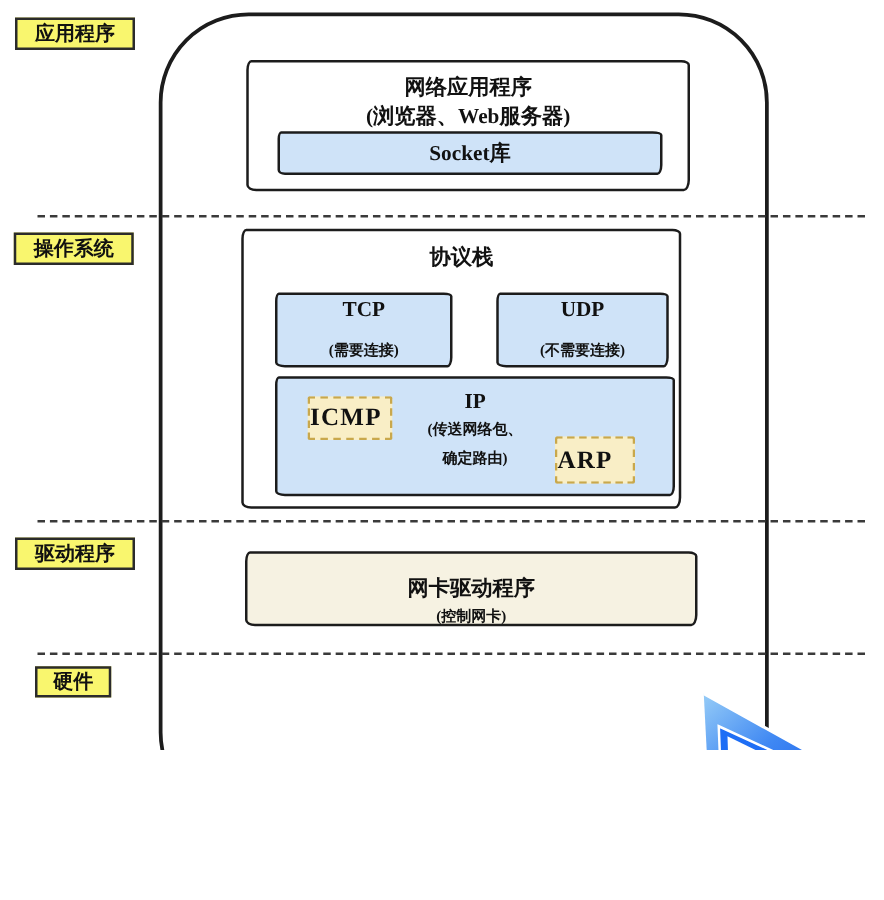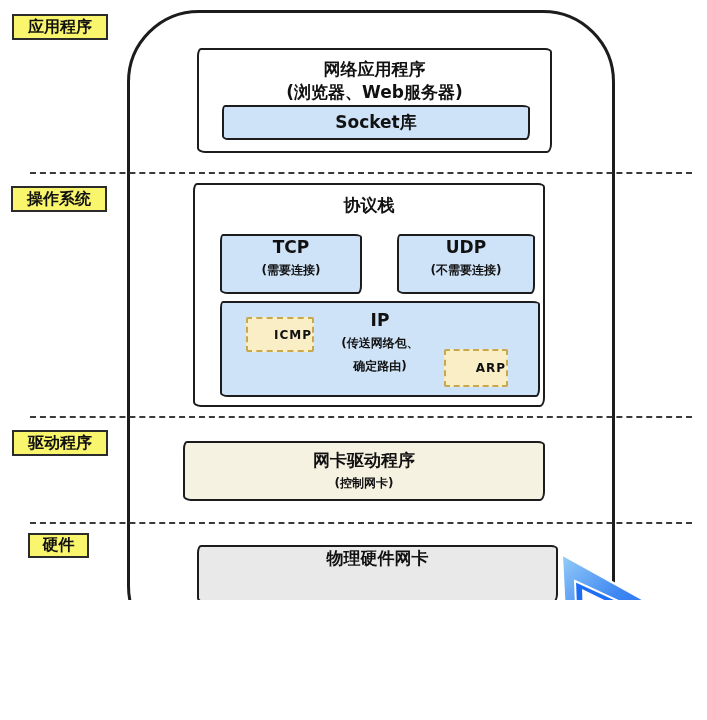--- a/index.html
+++ b/index.html
@@ -19,53 +19,53 @@
   }
   
   .layer-label{
     position:absolute;background:#f9f66e;border:2px solid #2b2b2b;
     font-size:16px;font-weight:600;display:flex;align-items:center;justify-content:center;
     box-sizing:border-box;z-index:3;
   }
   
   .hbox{
     position:absolute;background:#ffffff;border:2.5px solid #1c1c1c;box-sizing:border-box;
-    border-radius:4px 7px 5px 8px / 8px 4px 9px 5px;z-index:2;
+    border-radius:4px 7px 5px 8px / 8px 4px 9px 5px;z-index:2;font-family:Liberation Serif, serif;
   }
   .creambox{background:#f6f2e2;}
   .graybox{background:#e9e9e9;}
   .dashedbox{
     position:absolute;background:#f9eec6;border:2.5px dashed #c9a84c;box-sizing:border-box;
-    display:flex;align-items:center;justify-content:flex-end;
-    font-weight:700;font-size:12px;letter-spacing:1px;border-radius:2px;
+    display:flex;align-items:center;justify-content:flex-start;
+    font-weight:700;font-size:20px;letter-spacing:1px;border-radius:2px;
   }
   .title-line{display:block;text-align:center;font-weight:700;font-size:17px;line-height:23px;}
   .note-line{display:block;text-align:center;font-weight:700;font-size:12px;line-height:23px;}
-  .center-text{display:flex;align-items:center;justify-content:flex-start;flex-direction:column;}
+  .center-text{display:flex;align-items:center;justify-content:space-between;flex-direction:column;}
   
   .app-box{left:197px;top:48px;width:355px;height:105px;padding-top:8px;}
   .socket-bar{
     position:absolute;left:23px;top:55px;width:308px;height:35px;
     background:#cfe3f8;border:2.5px solid #1c1c1c;box-sizing:border-box;
     display:flex;align-items:center;justify-content:center;font-weight:700;font-size:17px;
     border-radius:3px 8px 4px 6px / 6px 3px 8px 4px;
   }
   
   .ps-box{left:193px;top:183px;width:352px;height:224px;padding-top:9px;}
   .tcp-box{position:absolute;left:25px;top:49px;width:142px;height:60px;}
   .udp-box{position:absolute;left:202px;top:49px;width:138px;height:60px;}
   .ip-box{position:absolute;left:25px;top:116px;width:320px;height:96px;padding-top:6px;}
   .icmp-box{left:24px;top:14px;width:68px;height:35px;}
   .arp-box{left:222px;top:46px;width:64px;height:38px;}
   .inner-blue{
     background:#cfe3f8;border:2.5px solid #1c1c1c;box-sizing:border-box;
     border-radius:3px 7px 4px 8px / 7px 3px 8px 4px;
   }
   
-  .driver-box{left:183px;top:441px;width:362px;height:60px;padding-top:6px;}
+  .driver-box{left:196px;top:441px;width:362px;height:60px;padding-top:16px;}
   .hw-box{left:197px;top:545px;width:361px;height:58px;}
   
   .computer-icon{position:absolute;left:545px;top:548px;width:150px;height:172px;z-index:5;}
 </style>
 </head>
 <body>
 
 <div id="page">
 
   <div class="device-outline"></div>
@@ -111,23 +111,20 @@
         <span>ARP</span>
       </div>
     </div>
   </div>
 
   <div class="hbox creambox driver-box">
     <span class="title-line">网卡驱动程序</span>
     <span class="note-line">(控制网卡)</span>
   </div>
 
-  <div class="hbox graybox hw-box center-text">
-    <span class="title-line">物理硬件网卡</span>
-  </div>
 
   <div class="computer-icon">
     <svg viewBox="0 0 150 172" width="150" height="172" aria-hidden="true">
       <defs>
         <linearGradient id="gFrame" x1="0" y1="0" x2="0.55" y2="1">
           <stop offset="0" stop-color="#96ccf7"></stop>
           <stop offset="0.45" stop-color="#3f88f3"></stop>
           <stop offset="1" stop-color="#1355e9"></stop>
         </linearGradient>
         <linearGradient id="gStand" x1="0" y1="0" x2="0.4" y2="1">

